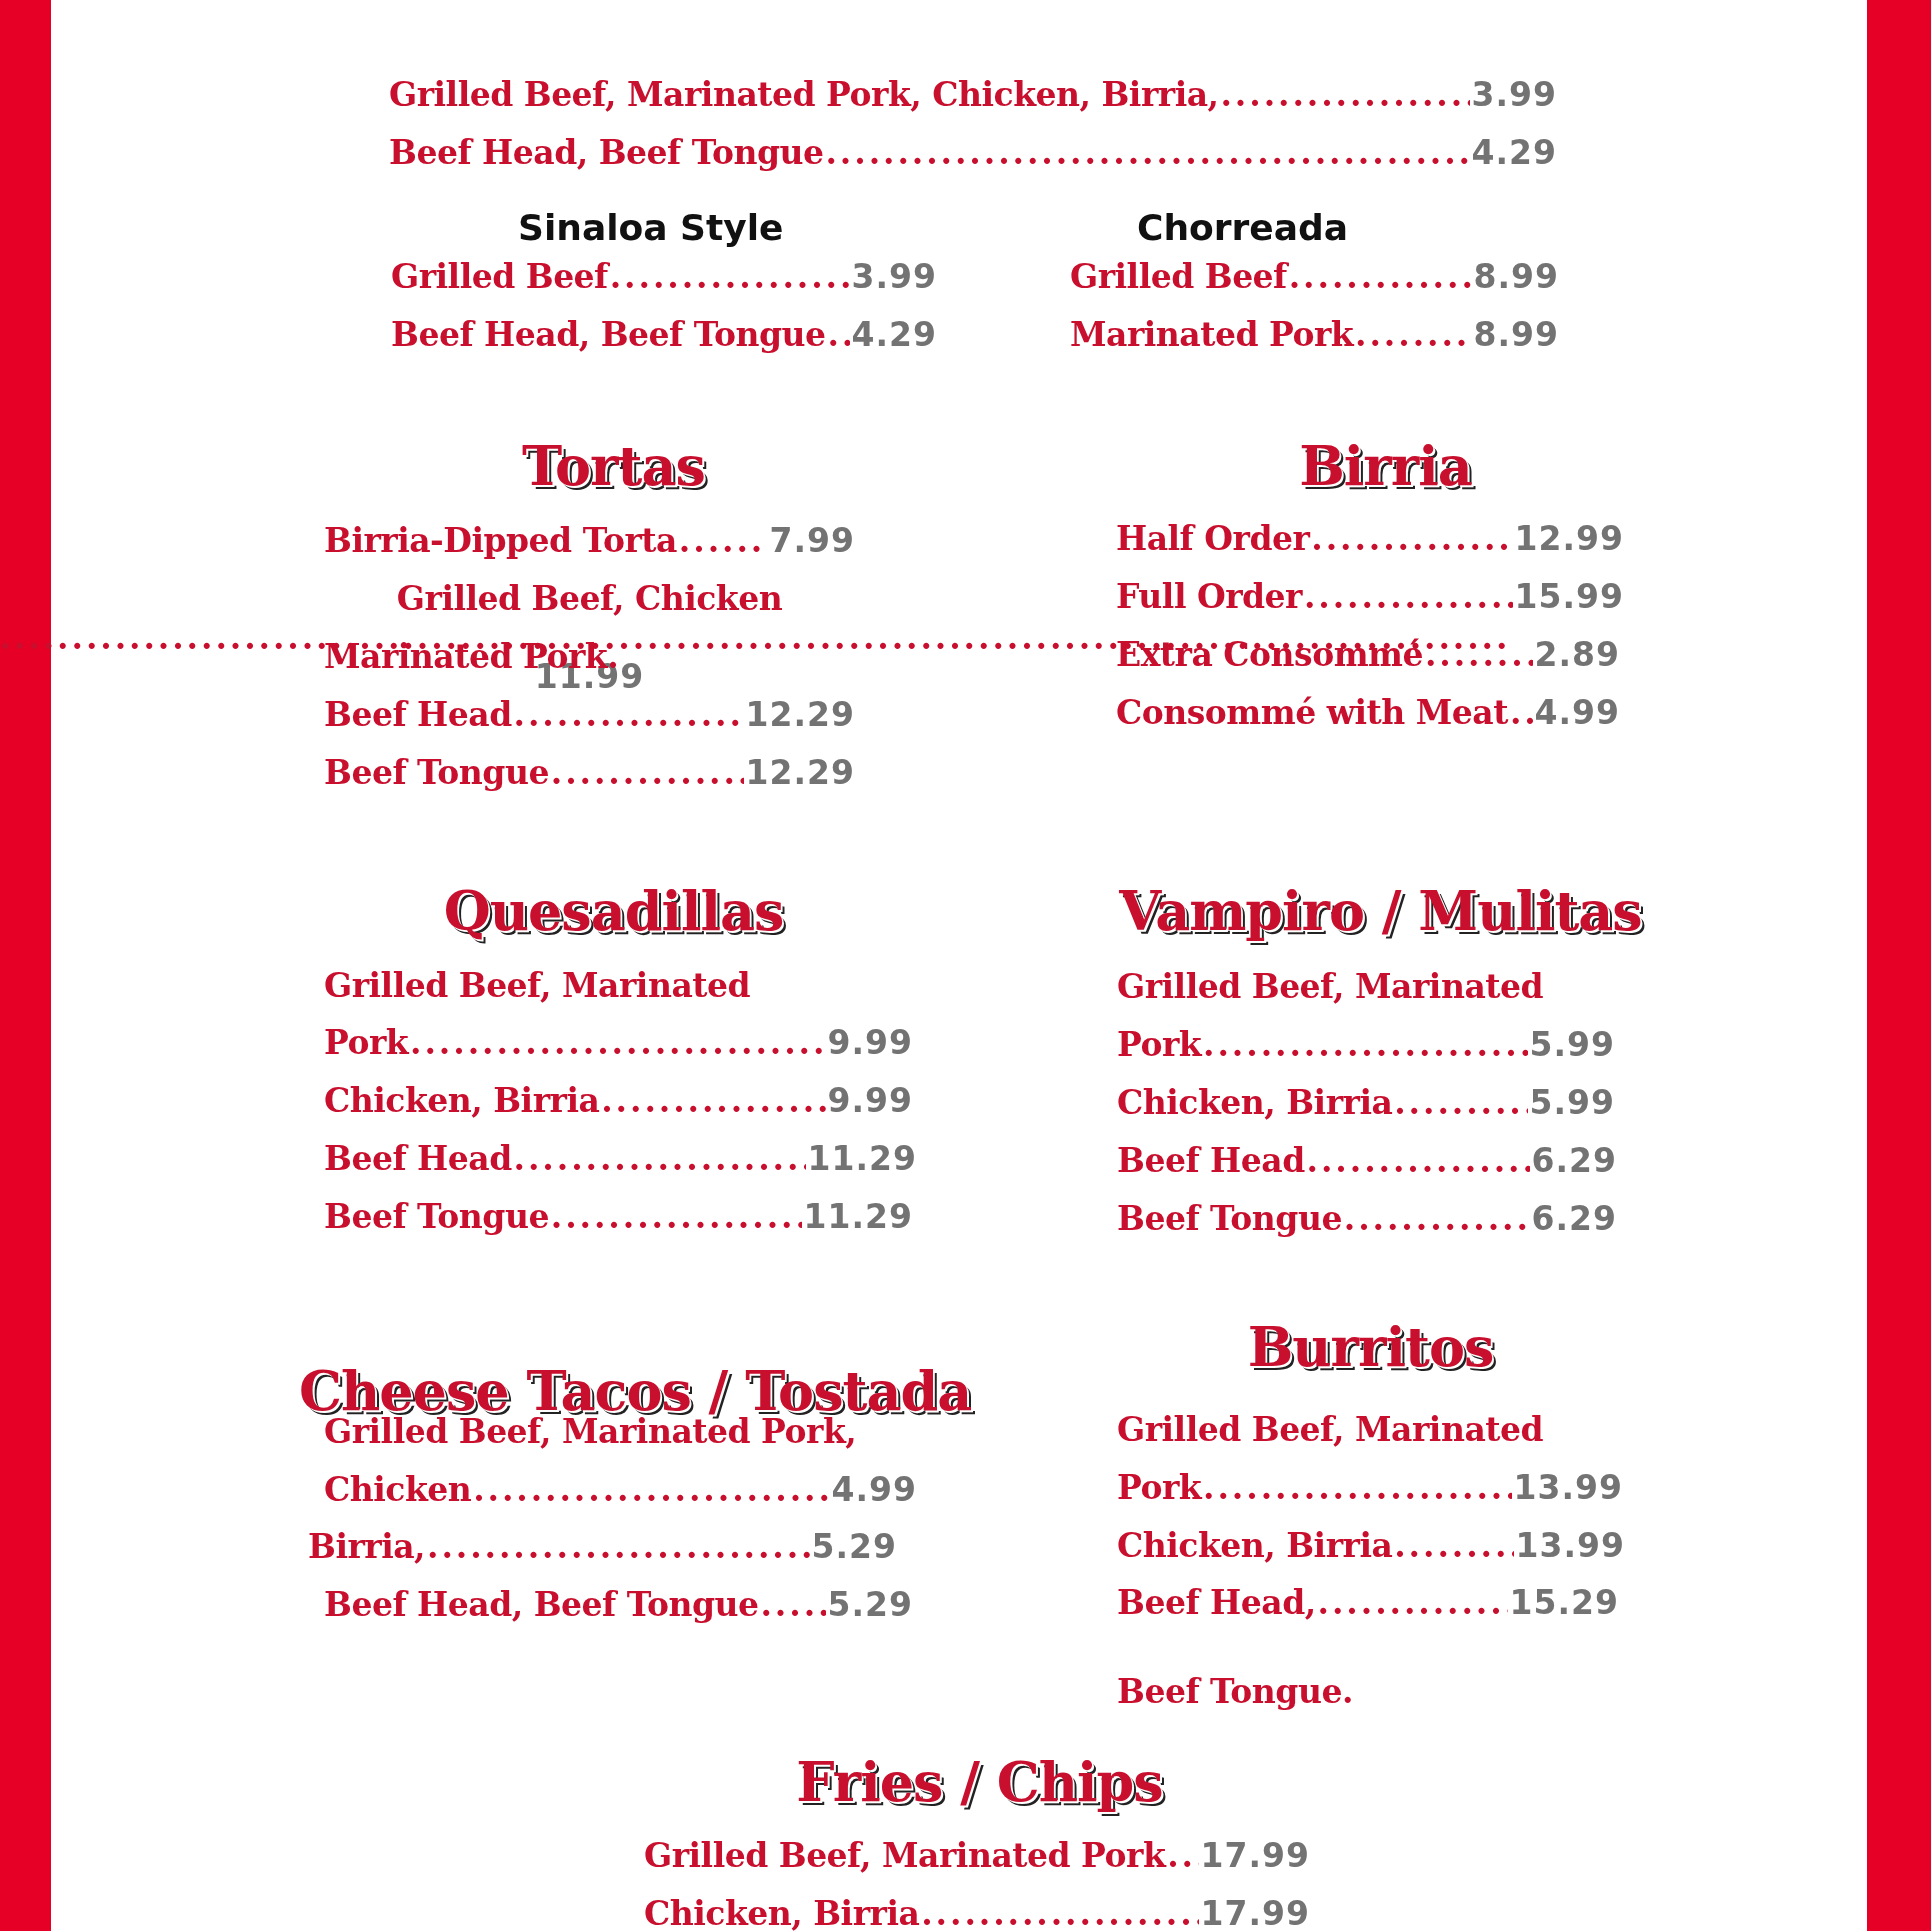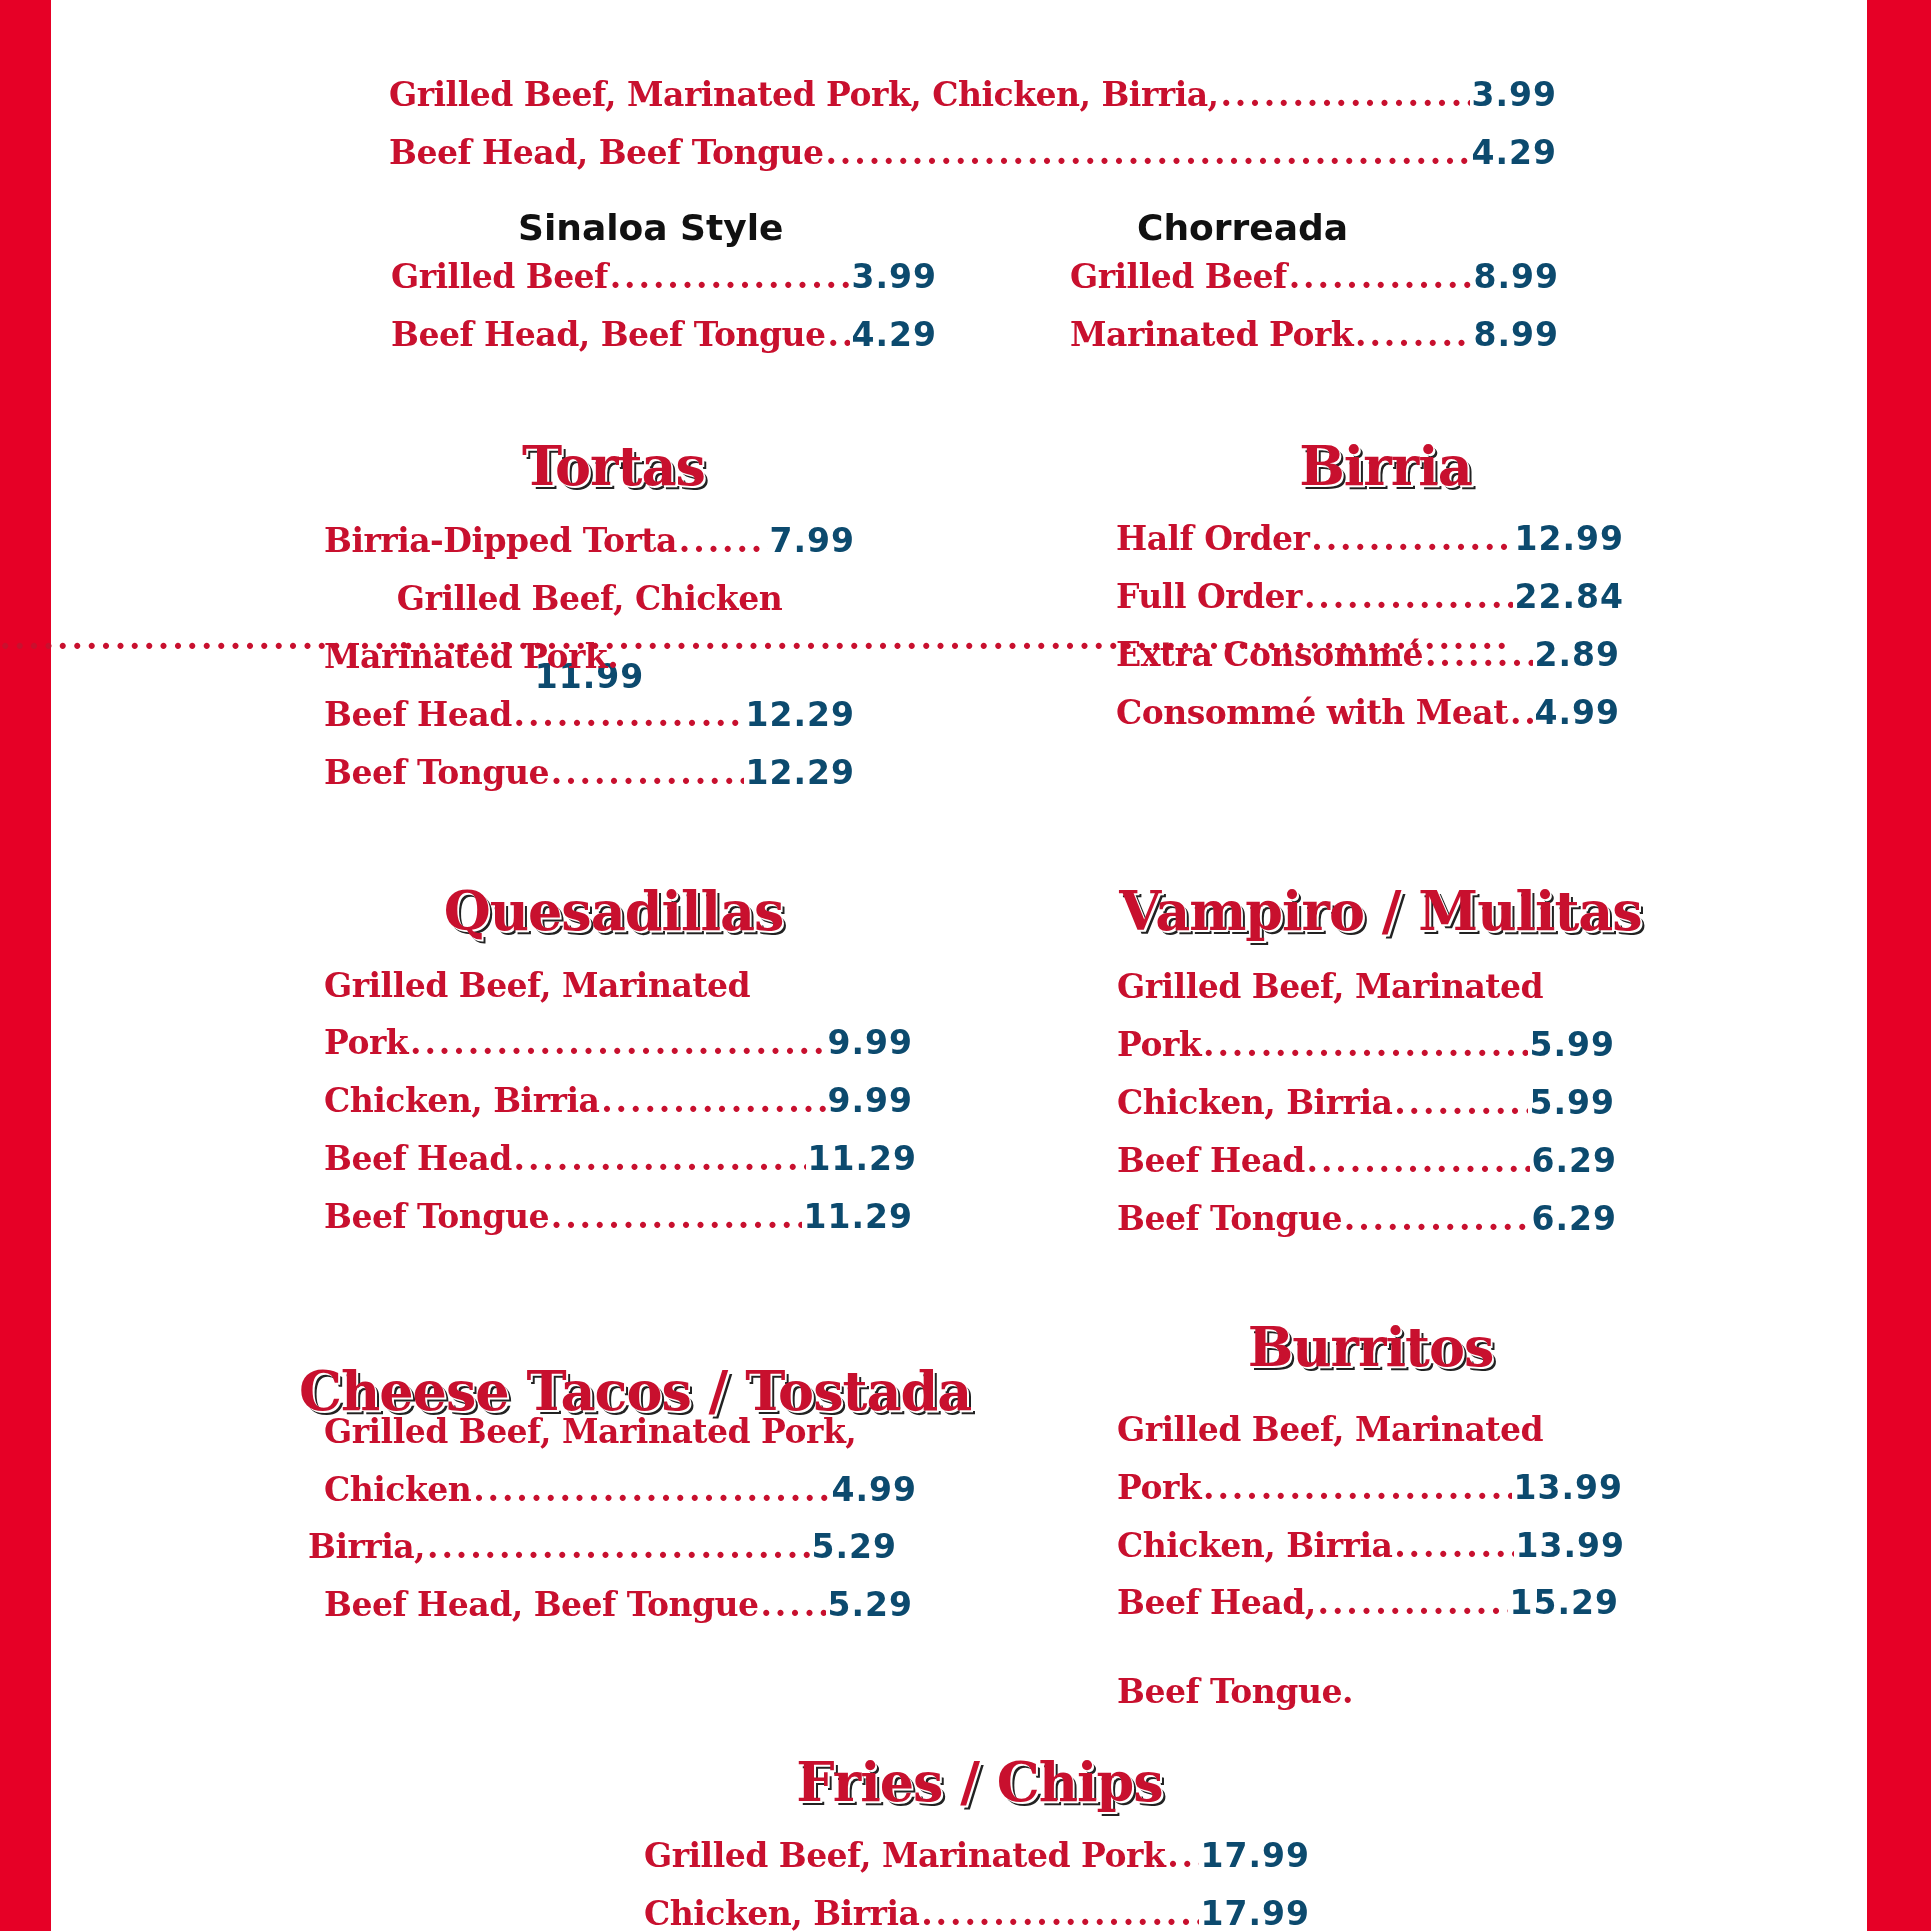--- a/index.html
+++ b/index.html
@@ -15,21 +15,21 @@
     position: absolute; display: flex; align-items: center;
     font-size: 33px; font-weight: bold; line-height: 39px; white-space: nowrap;
     letter-spacing: -0.5px;
   }
   .row .name { color: #C8102E; }
   .row .dots {
     flex: 1 1 auto; overflow: hidden; color: #C8102E; letter-spacing: 2.9px;
     margin: 0 1.9px;
   }
   .row .dots::before { content: "................................................................................................................................"; }
-  .row .price { color: #0c4a6e; font-family: "DejaVu Sans", sans-serif; font-weight: bold; letter-spacing: 1px; }
+  .row .price { color: #737373; font-family: "DejaVu Sans", sans-serif; font-weight: bold; letter-spacing: 1px; }
 
   .subhead {
     position: absolute; font-family: "DejaVu Sans", sans-serif; font-weight: bold;
     font-size: 36px; color: #111111; white-space: nowrap;
   }
   .heading {
     position: absolute; font-size: 54px; font-weight: bold; color: #C8102E; white-space: nowrap;
     text-align: center; letter-spacing: -1px;
     text-shadow: 1.9px 1.9px 0 #ffffff, 3.9px 3.9px 0 #222222, -1px -1px 0 #ffffff;
   }
@@ -102,21 +102,21 @@
 
 <div class="heading" style="left:1096px; top:434px; width:579px;">Birria</div>
 <div class="row" style="left:1116px; top:519px; width:508px;">
   <span class="name">Half Order</span>
     <span class="dots"></span>
     <span class="price">12.99</span>
 </div>
 <div class="row" style="left:1116px; top:577px; width:508px;">
   <span class="name">Full Order</span>
     <span class="dots"></span>
-    <span class="price">22.84</span>
+    <span class="price">15.99</span>
 </div>
 <div class="row" style="left:1116px; top:635px; width:504px;">
   <span class="name">Extra Consommé</span>
     <span class="dots"></span>
     <span class="price">2.89</span>
 </div>
 <div class="row" style="left:1116px; top:693px; width:504px;">
   <span class="name">Consommé with Meat</span>
     <span class="dots"></span>
     <span class="price">4.99</span>

